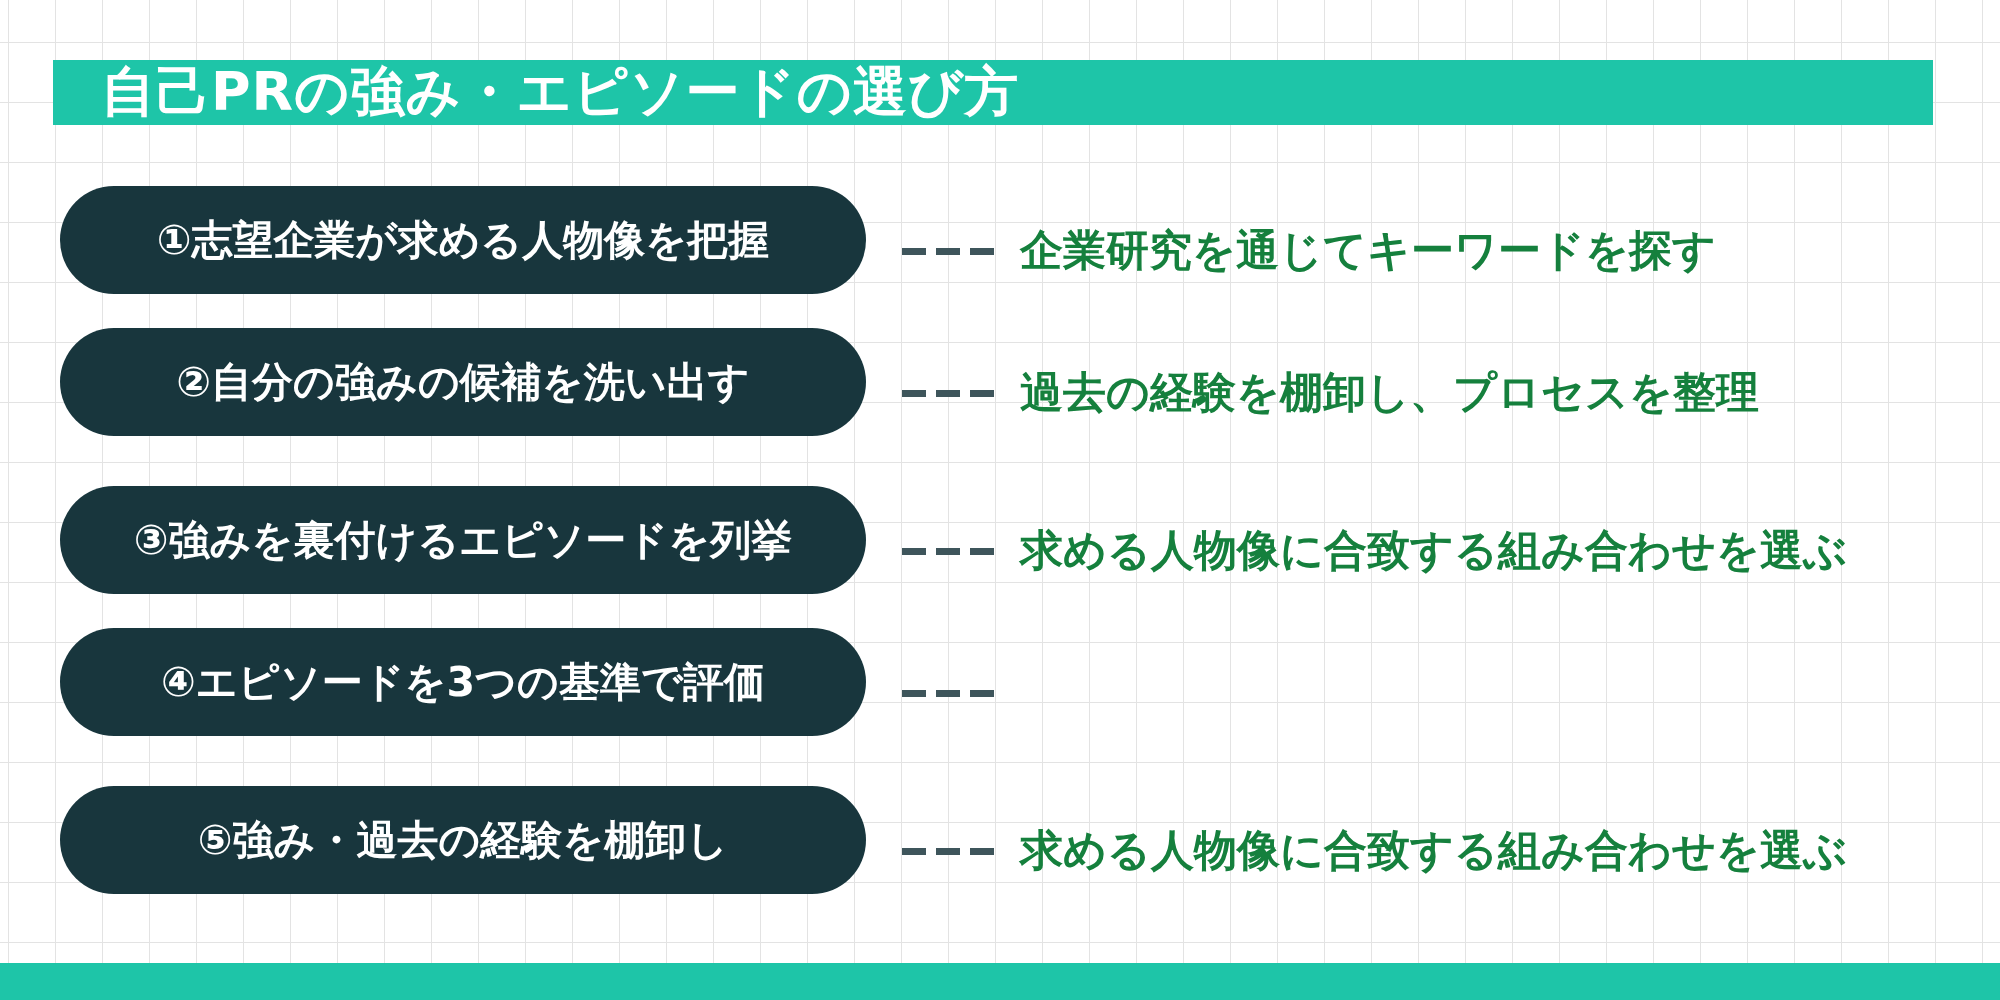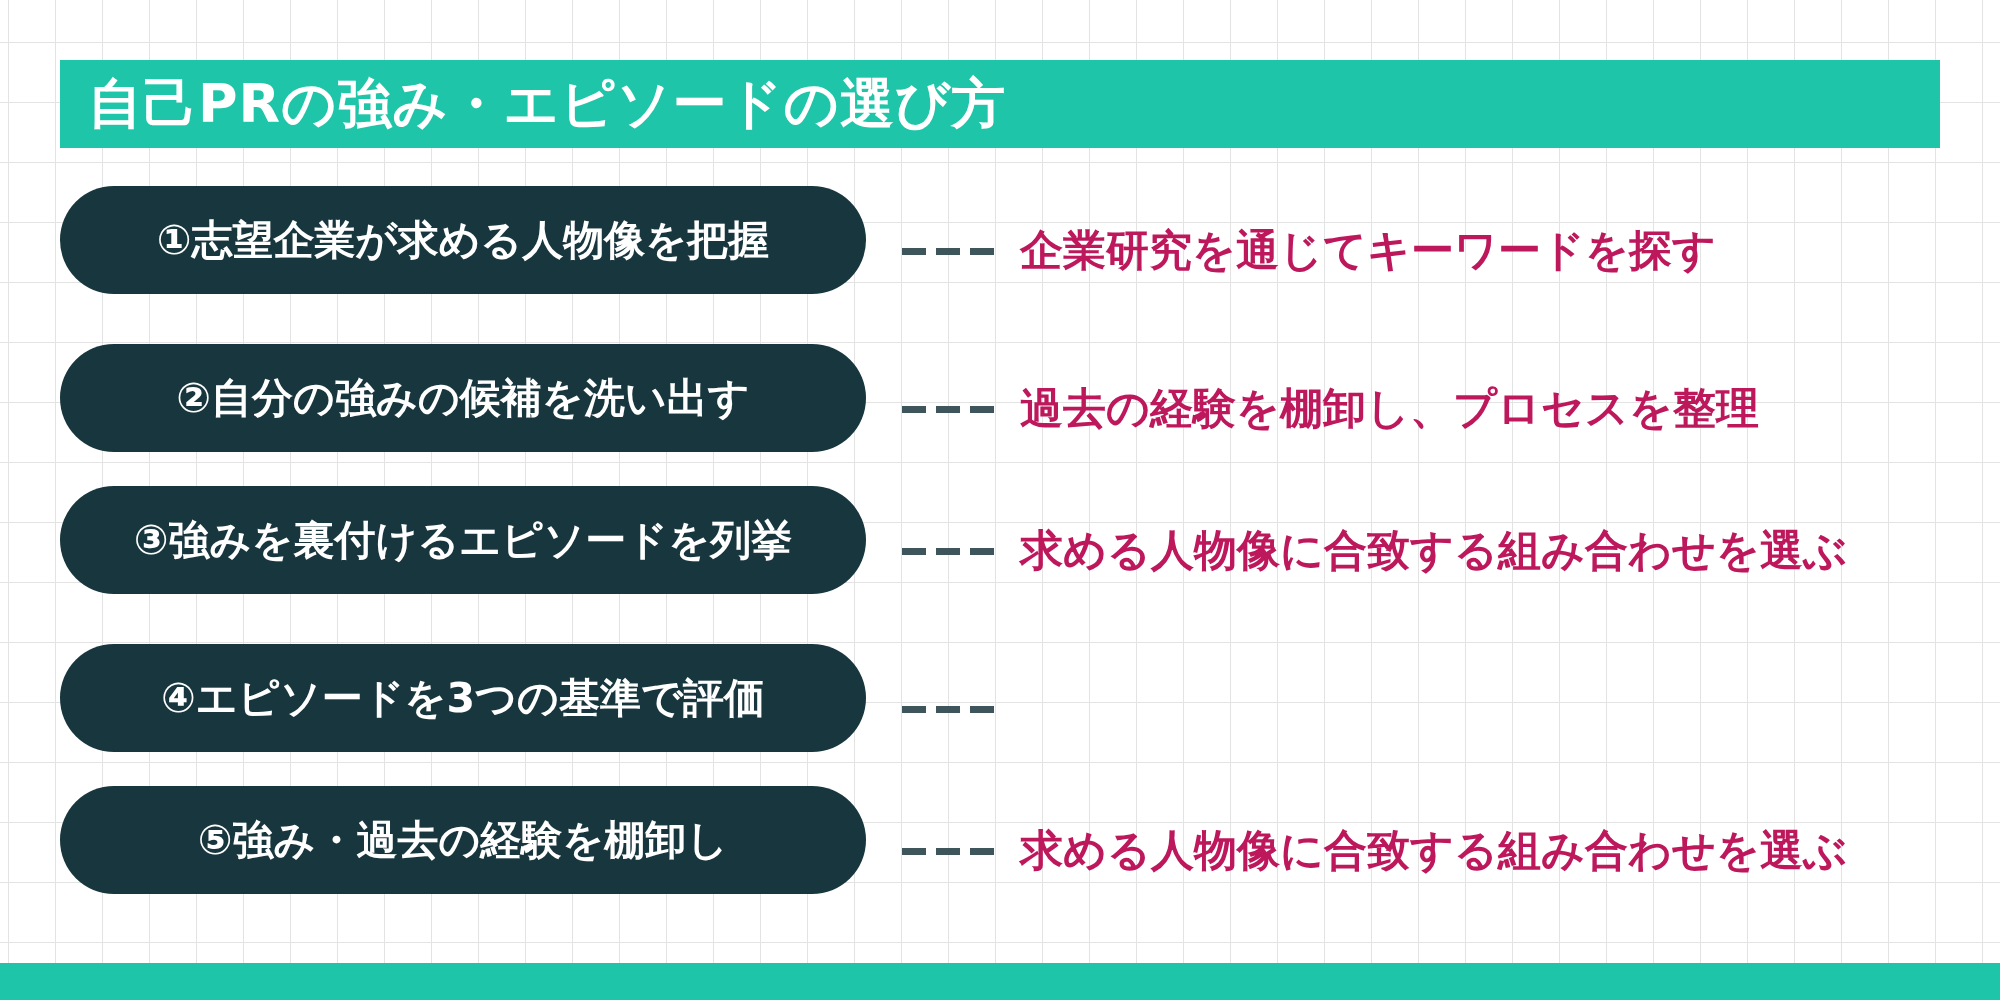--- a/index.html
+++ b/index.html
@@ -14,29 +14,29 @@
       background-color: #ffffff;
       background-image:
         linear-gradient(to right, #e3e3e3 1px, transparent 1px),
         linear-gradient(to bottom, #e3e3e3 1px, transparent 1px);
       background-size: 47px 60px;
       background-position: 8px 42px;
       font-family: "DejaVu Sans", "Liberation Sans", sans-serif;
     }
     .title-bar {
       position: absolute;
-      left: 60px;
+      left: 53px;
       top: 60px;
       width: 1880px;
-      height: 88px;
+      height: 65px;
       background: #1ec5a8;
       display: flex;
       align-items: center;
       box-sizing: border-box;
-      padding-left: 28px;
+      padding-left: 48px;
     }
     .title-text {
       color: #ffffff;
       font-size: 54px;
       font-weight: bold;
       letter-spacing: 1px;
       white-space: nowrap;
     }
     .row {
       position: absolute;
@@ -75,21 +75,21 @@
       height: 7px;
       background: #3e555b;
     }
     .desc {
       position: absolute;
       left: 960px;
       top: 0;
       height: 130px;
       display: flex;
       align-items: center;
-      color: #be185d;
+      color: #15803d;
       font-size: 43px;
       font-weight: bold;
       white-space: nowrap;
     }
     .bottom-bar {
       position: absolute;
       left: 0;
       top: 963px;
       width: 2000px;
       height: 37px;
@@ -108,21 +108,21 @@
     <span class="pill-text">①志望企業が求める人物像を把握</span>
   </div>
   <div class="dashes">
     <span class="dash"></span>
     <span class="dash"></span>
     <span class="dash"></span>
   </div>
   <div class="desc">企業研究を通じてキーワードを探す</div>
 </div>
 
-<div class="row" style="top:344px;text-decoration:underline;">
+<div class="row" style="top:328px;text-decoration:underline;">
   <div class="pill">
     <span class="pill-text">②自分の強みの候補を洗い出す</span>
   </div>
   <div class="dashes">
     <span class="dash"></span>
     <span class="dash"></span>
     <span class="dash"></span>
   </div>
   <div class="desc">過去の経験を棚卸し、プロセスを整理</div>
 </div>
@@ -132,21 +132,21 @@
     <span class="pill-text">③強みを裏付けるエピソードを列挙</span>
   </div>
   <div class="dashes">
     <span class="dash"></span>
     <span class="dash"></span>
     <span class="dash"></span>
   </div>
   <div class="desc">求める人物像に合致する組み合わせを選ぶ</div>
 </div>
 
-<div class="row" style="top:644px;">
+<div class="row" style="top:628px;">
   <div class="pill">
     <span class="pill-text">④エピソードを3つの基準で評価</span>
   </div>
   <div class="dashes">
     <span class="dash"></span>
     <span class="dash"></span>
     <span class="dash"></span>
   </div>
 </div>
 

